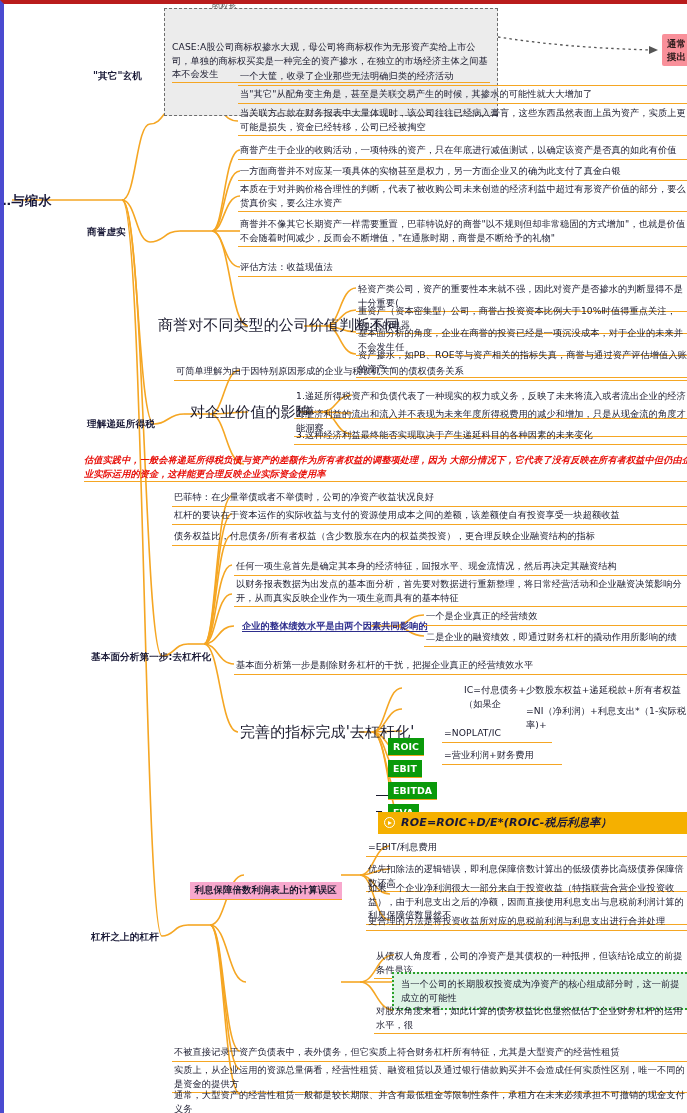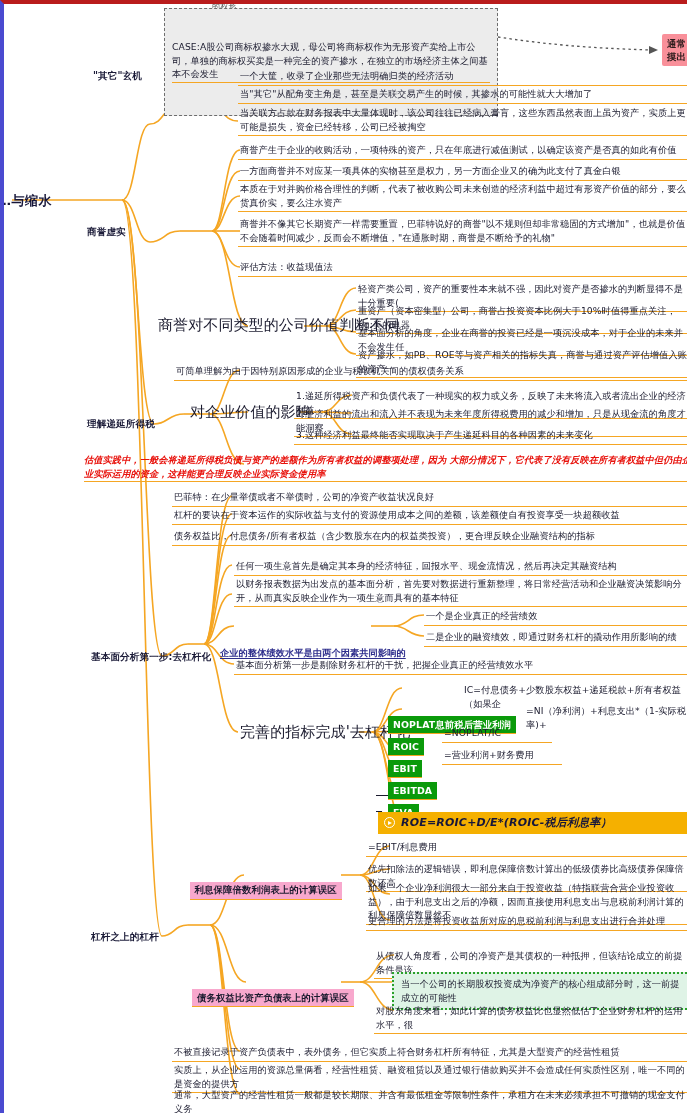--- a/index.html
+++ b/index.html
@@ -287,31 +287,28 @@
   <div class="node red-bold clip" style="left:80px; top:449px; width:607px;">估值实践中，一般会将递延所得税负债与资产的差额作为所有者权益的调整项处理，因为 大部分情况下，它代表了没有反映在所有者权益中但仍由企业实际运用的资金，这样能更合理反映企业实际资金使用率</div>
 
   <div class="node branch-label" style="left:84px; top:645px;">基本面分析第一步:去杠杆化</div>
   <div class="node leaf clip" style="left:168px; top:485px; width:519px;">巴菲特：在少量举债或者不举债时，公司的净资产收益状况良好</div>
   <div class="node leaf clip" style="left:168px; top:503px; width:519px;">杠杆的要诀在于资本运作的实际收益与支付的资源使用成本之间的差额，该差额使自有投资享受一块超额收益</div>
   <div class="node leaf clip" style="left:168px; top:524px; width:519px;">债务权益比，付息债务/所有者权益（含少数股东在内的权益类投资），更合理反映企业融资结构的指标</div>
   <div class="node leaf clip" style="left:230px; top:554px; width:457px;">任何一项生意首先是确定其本身的经济特征，回报水平、现金流情况，然后再决定其融资结构</div>
   <div class="node leaf clip" style="left:230px; top:572px; width:457px;">以财务报表数据为出发点的基本面分析，首先要对数据进行重新整理，将日常经营活动和企业融资决策影响分开，从而真实反映企业作为一项生意而具有的基本特征</div>
   <div class="node leaf clip" style="left:230px; top:653px; width:457px;">基本面分析第一步是剔除财务杠杆的干扰，把握企业真正的经营绩效水平</div>
 
-  <div class="node blue-underline" style="left:216px; top:615px;margin-top:27px;">企业的整体绩效水平是由两个因素共同影响的</div>
+  <div class="node blue-underline" style="left:238px; top:615px;">企业的整体绩效水平是由两个因素共同影响的</div>
   <div class="node leaf clip" style="left:420px; top:604px; width:267px;">一个是企业真正的经营绩效</div>
   <div class="node leaf clip" style="left:420px; top:625px; width:267px;">二是企业的融资绩效，即通过财务杠杆的撬动作用所影响的绩</div>
 
   <div class="node sub-label" style="left:234px; top:721px;">完善的指标完成'去杠杆化'</div>
 
   <div class="node eq nounder clip" style="left:458px; top:678px; width:229px;">IC=付息债务+少数股东权益+递延税款+所有者权益（如果企</div>
 
-  <div class="node" style="left:372px; top:698px;">
-    <span class="hl-green">NOPLAT息前税后营业利润</span>
-  </div>
   <div class="node eq nounder clip" style="left:520px; top:699px; width:167px;">=NI（净利润）+利息支出*（1-实际税率)+</div>
 
   <div class="node" style="left:372px; top:720px;">
     <span class="hl-green">ROIC</span>
   </div>
   <div class="node eq clip" style="left:438px; top:721px; width:110px;">=NOPLAT/IC</div>
 
   <div class="node" style="left:372px; top:742px;">
     <span class="hl-green">EBIT</span>
   </div>
@@ -335,23 +332,20 @@
   <div class="node" style="left:176px; top:864px;font-family:Liberation Serif, serif;">
     <span class="hl-pink">利息保障倍数利润表上的计算误区</span>
   </div>
   <div class="node leaf clip" style="left:362px; top:835px; width:325px;">=EBIT/利息费用</div>
   <div class="node leaf clip" style="left:362px; top:857px; width:325px;">优先扣除法的逻辑错误，即利息保障倍数计算出的低级债券比高级债券保障倍数还高</div>
   <div class="node leaf clip" style="left:362px; top:876px; width:325px;">如果一个企业净利润很大一部分来自于投资收益（特指联营合营企业投资收益），由于利息支出之后的净额，因而直接使用利息支出与息税前利润计算的利息保障倍数显然不</div>
   <div class="node leaf clip" style="left:362px; top:909px; width:325px;">更合理的方法是将投资收益所对应的息税前利润与利息支出进行合并处理</div>
 
   <div class="node leaf clip" style="left:370px; top:944px; width:317px;">从债权人角度看，公司的净资产是其债权的一种抵押，但该结论成立的前提条件是该</div>
 
-  <div class="node" style="left:176px; top:971px;">
-    <span class="hl-pink">债务权益比资产负债表上的计算误区</span>
-  </div>
   <div class="node green-dot-box clip" style="left:388px; top:968px; width:299px;">当一个公司的长期股权投资成为净资产的核心组成部分时，这一前提成立的可能性</div>
   <div class="node leaf clip" style="left:370px; top:999px; width:317px;">对股东角度来看，如此计算的债务权益比也显然低估了企业财务杠杆的运用水平，很</div>
 
   <div class="node leaf clip" style="left:168px; top:1040px; width:519px;">不被直接记录于资产负债表中，表外债务，但它实质上符合财务杠杆所有特征，尤其是大型资产的经营性租赁</div>
   <div class="node leaf clip" style="left:168px; top:1058px; width:519px;">实质上，从企业运用的资源总量俩看，经营性租赁、融资租赁以及通过银行借款购买并不会造成任何实质性区别，唯一不同的是资金的提供方</div>
   <div class="node leaf clip" style="left:168px; top:1083px; width:519px;">通常，大型资产的经营性租赁一般都是较长期限、并含有最低租金等限制性条件，承租方在未来必须承担不可撤销的现金支付义务</div>
 
 </div>
 </div>
 

